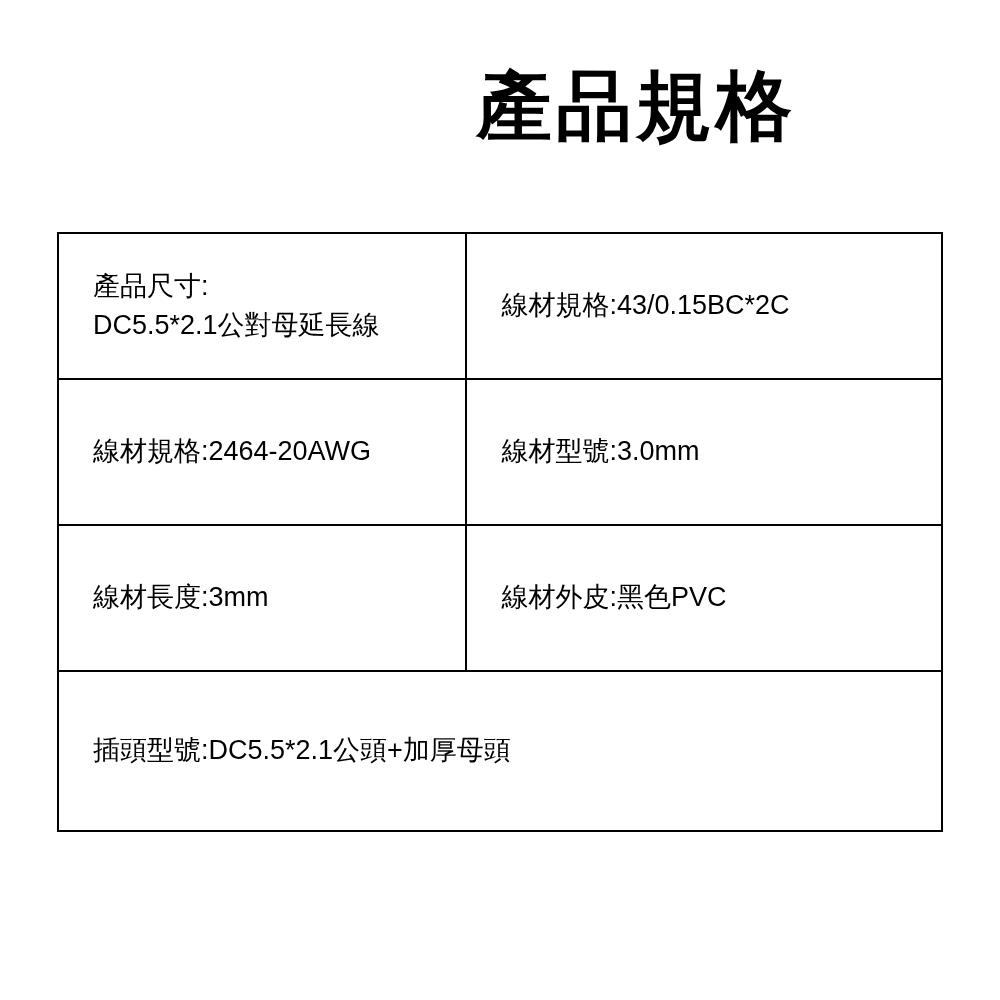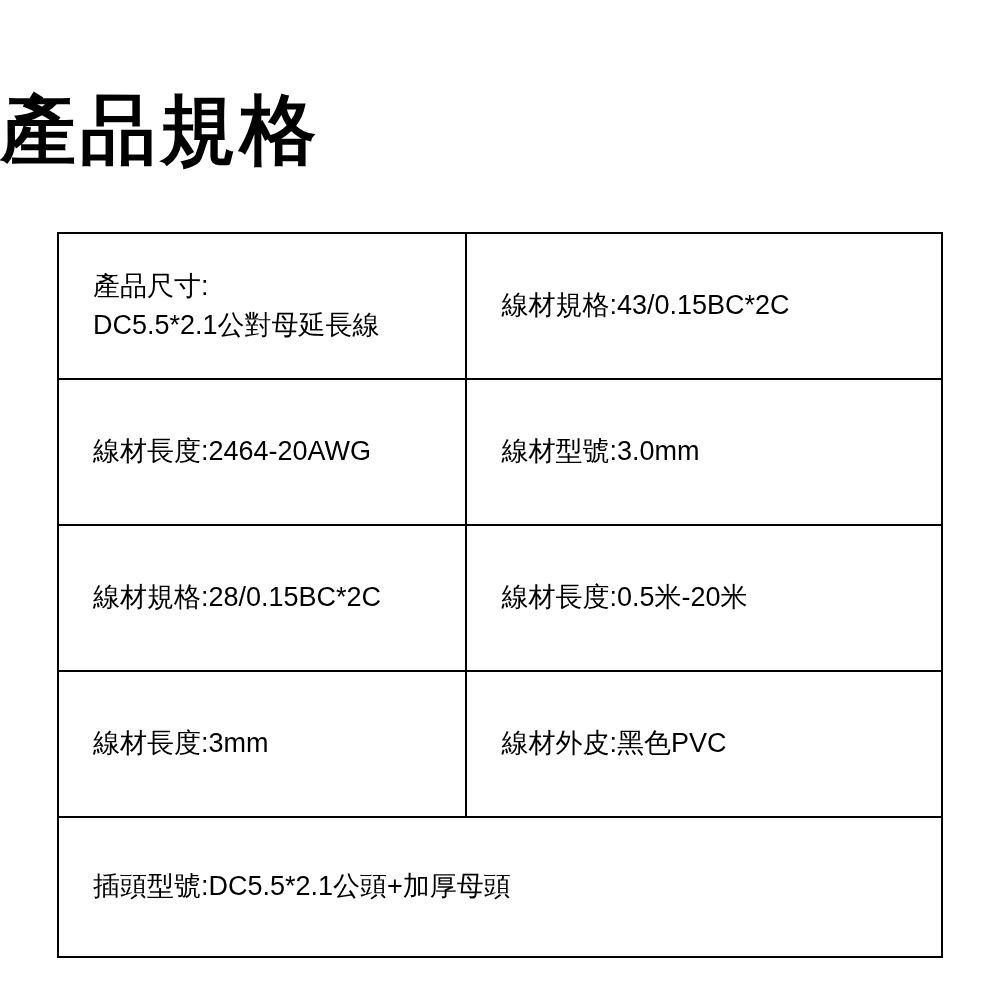--- a/index.html
+++ b/index.html
@@ -16,24 +16,24 @@
   }
   .page {
     position: relative;
     width: 1000px;
     height: 1000px;
     background: #ffffff;
     box-sizing: border-box;
   }
   .page-title {
     position: absolute;
-    top: 92px;
+    top: 68px;
     left: 0;
     width: 796px;
-    text-align: left;
+    text-align: right;
     font-size: 76px;
     line-height: 1;
     font-weight: 700;
     letter-spacing: 4px;
     color: #000000;
     font-family: "Liberation Sans", "DejaVu Sans", sans-serif;
   }
   .spec-table {
     position: absolute;
     top: 232px;
@@ -55,21 +55,21 @@
     box-sizing: border-box;
   }
   .spec-table td.col-left {
     width: 359px;
   }
   .spec-table td.col-right {
     width: 418px;
   }
   .spec-table td.full {
     width: 886px;
-    height: 140px;
+    height: 160px;
     margin-left: 44px;
   }
   .cell-line {
     display: block;
     white-space: nowrap;
   }
 </style>
 </head>
 <body>
 
@@ -83,32 +83,24 @@
         <td class="col-left">
           <span class="cell-line">產品尺寸:</span>
           <span class="cell-line">DC5.5*2.1公對母延長線</span>
         </td>
         <td class="col-right">
           <span class="cell-line">線材規格:43/0.15BC*2C</span>
         </td>
       </tr>
       <tr>
         <td class="col-left">
-          <span class="cell-line">線材長度:2464-20AWG</span>
+          <span class="cell-line">線材規格:2464-20AWG</span>
         </td>
         <td class="col-right">
           <span class="cell-line">線材型號:3.0mm</span>
-        </td>
-      </tr>
-      <tr>
-        <td class="col-left">
-          <span class="cell-line">線材規格:28/0.15BC*2C</span>
-        </td>
-        <td class="col-right">
-          <span class="cell-line">線材長度:0.5米-20米</span>
         </td>
       </tr>
       <tr>
         <td class="col-left">
           <span class="cell-line">線材長度:3mm</span>
         </td>
         <td class="col-right">
           <span class="cell-line">線材外皮:黑色PVC</span>
         </td>
       </tr>

